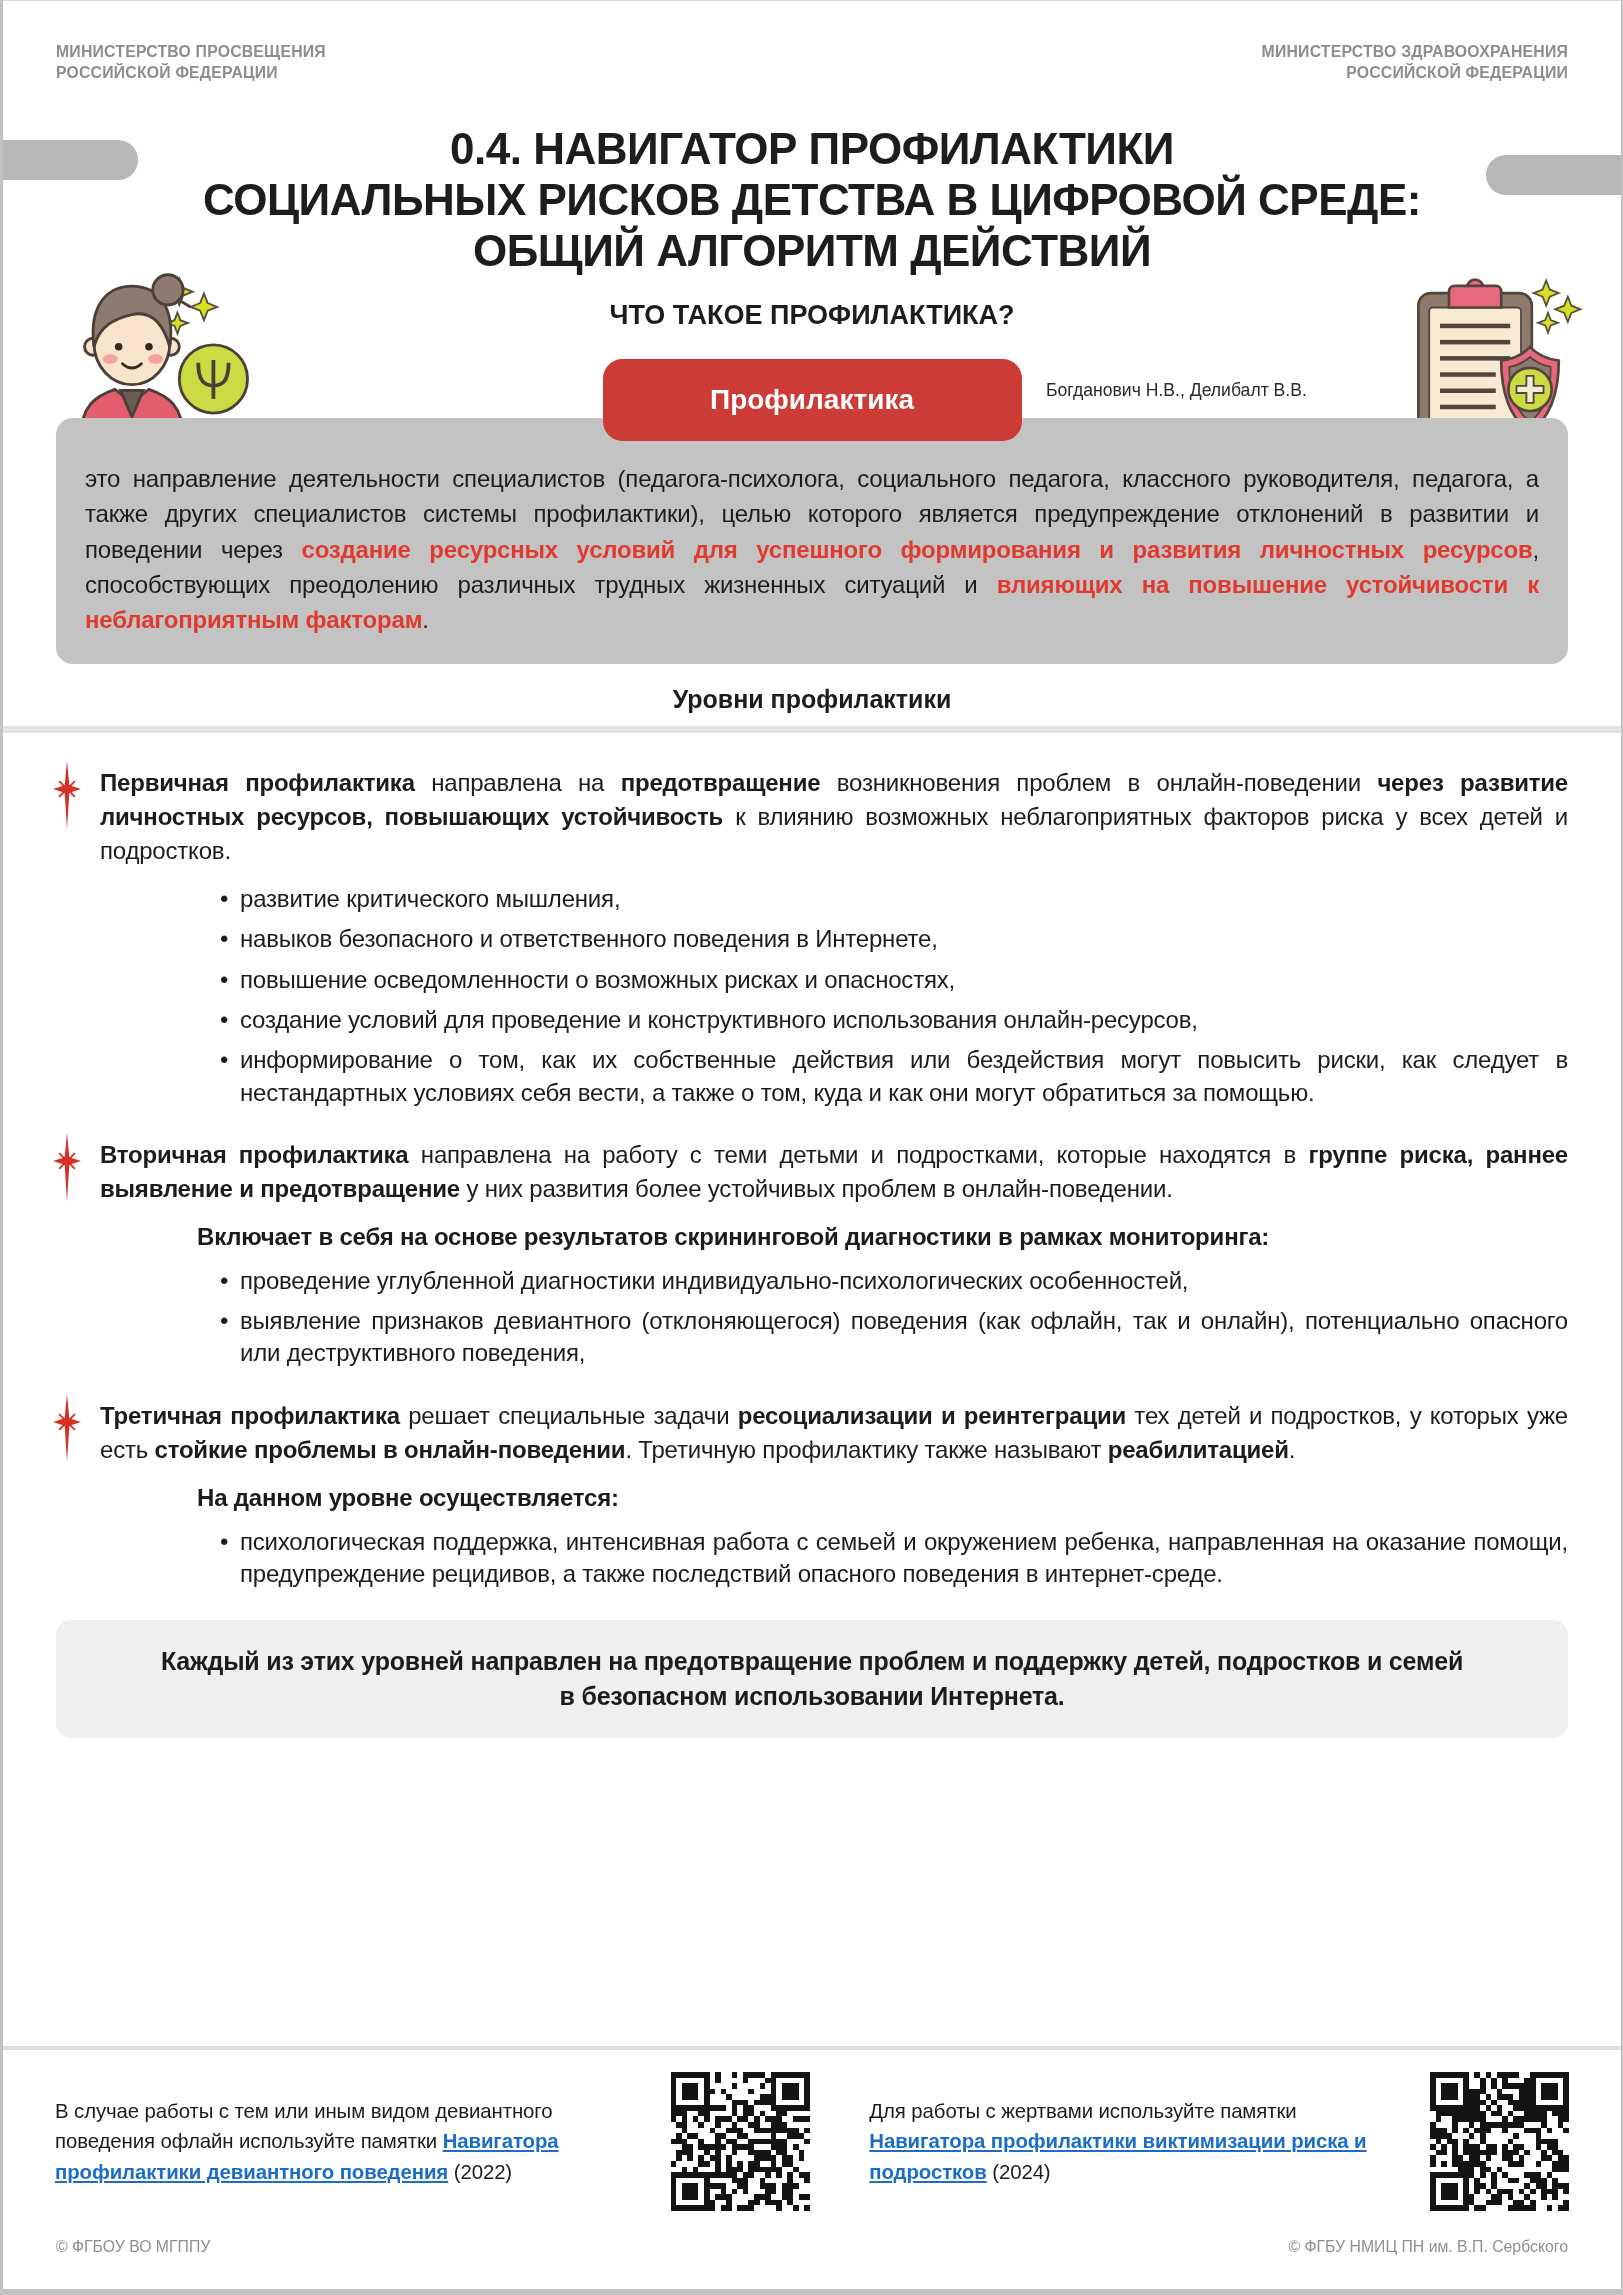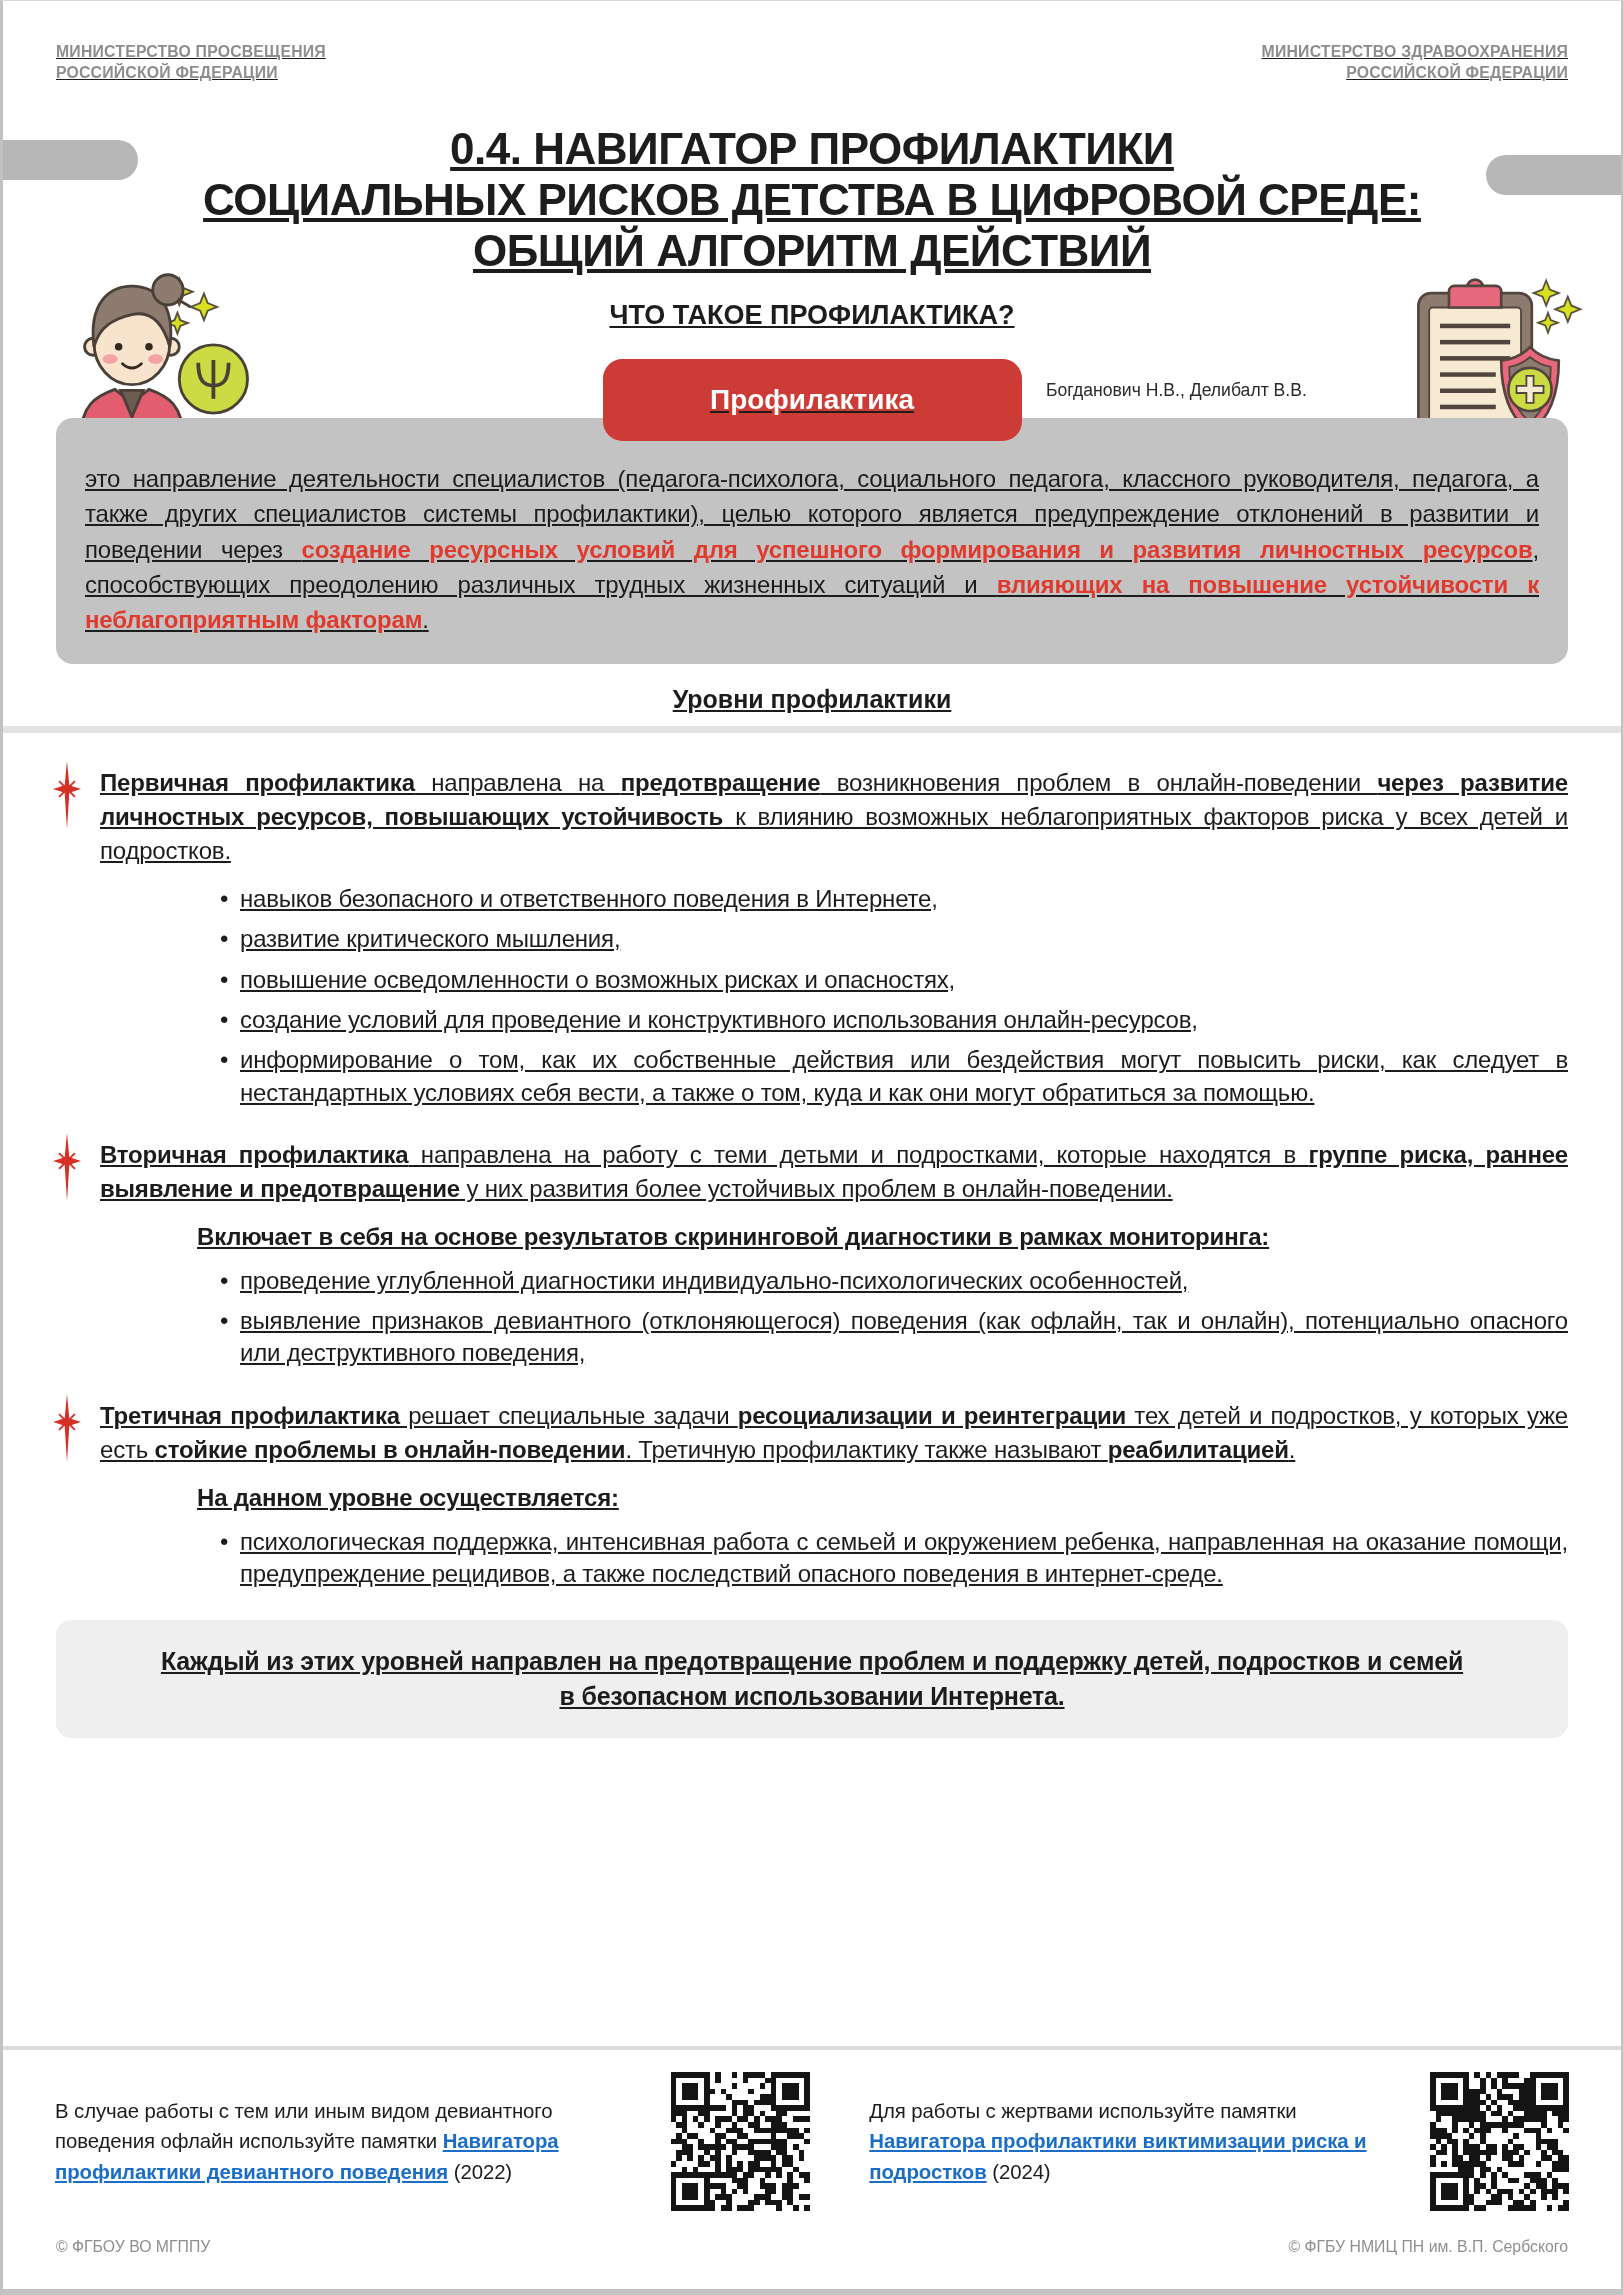--- a/index.html
+++ b/index.html
@@ -1,19 +1,19 @@
 <!DOCTYPE html>
 <html lang="ru" style="--accent-red: #cc3b36; --text-red: #e03a2e; --link-blue: #1b6ec8; --definition-bg: #c3c3c3; --summary-bg: #efefef;font-size:7.4px"><head>
 <meta charset="utf-8">
 <style>
   html,body{margin:0;padding:0;background:#ffffff;}
   body{font-family:"Liberation Sans","DejaVu Sans",sans-serif;}
   .page{position:relative;width:1624px;height:2295px;box-sizing:border-box;background:#fff;
         border-left:3.7px solid #c2c2c2;border-right:3.7px solid #c2c2c2;border-bottom:6.5px solid #c2c2c2;border-top:1.9px solid #d8d8d8;
-        overflow:hidden;color:#1c1c1c;text-decoration:underline;}
+        overflow:hidden;color:#1c1c1c;}
   .pre{white-space:pre-line;}
 
   
   .ministries{display:flex;justify-content:space-between;padding:41px 53px 0;}
   .ministry{font-size:15.8px;font-weight:700;line-height:1.3;color:#8d8d8d;letter-spacing:0.2px;}
   .ministry.right{text-align:right;}
 
   
   .tab{position:absolute;width:135px;height:40px;background:#b7b7b7;}
   .tab-left{left:0;top:139px;border-radius:0 20.4px 20.4px 0;}
@@ -167,22 +167,22 @@
 
     <div class="section">
       <svg class="star" viewBox="0 0 64 148">
         <rect x="30" y="36" width="4" height="48" transform="rotate(45 32 60)" fill="#d62f26"></rect>
         <rect x="30" y="36" width="4" height="48" transform="rotate(-45 32 60)" fill="#d62f26"></rect>
         <polygon points="32,0 37,52 62,60 37,68 32,146 27,68 2,60 27,52" fill="#d62f26"></polygon>
       </svg>
       <p class="para"><span class="b">Первичная профилактика</span><span> направлена на </span><span class="b">предотвращение</span><span> возникновения проблем в онлайн-поведении </span><span class="b">через развитие личностных ресурсов, повышающих устойчивость</span><span> к влиянию возможных неблагоприятных факторов риска у всех детей и подростков.</span></p>
       <div class="sub">
         <ul class="bullets">
+          <li>развитие критического мышления,</li>
           <li>навыков безопасного и ответственного поведения в Интернете,</li>
-          <li>развитие критического мышления,</li>
           <li>повышение осведомленности о возможных рисках и опасностях,</li>
           <li>создание условий для проведение и конструктивного использования онлайн-ресурсов,</li>
           <li>информирование о том, как их собственные действия или бездействия могут повысить риски, как следует в нестандартных условиях себя вести, а также о том, куда и как они могут обратиться за помощью.</li>
         </ul>
       </div>
     </div>
 
     <div class="section">
       <svg class="star" viewBox="0 0 64 148">
         <rect x="30" y="36" width="4" height="48" transform="rotate(45 32 60)" fill="#d62f26"></rect>

